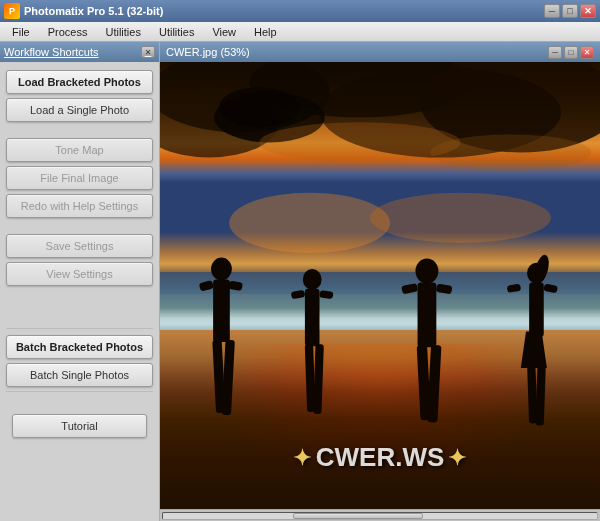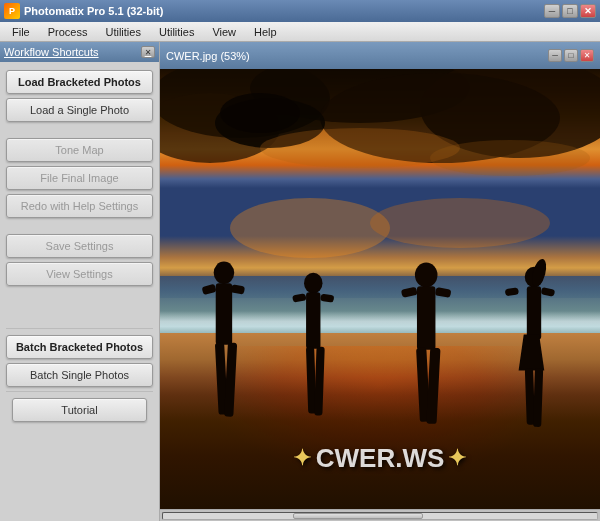--- a/index.html
+++ b/index.html
@@ -163,36 +163,36 @@
     }
 
     .batch-section {
       border-top: 1px solid #bbb;
       padding-top: 6px;
       margin-top: 14px;
     }
 
     .tutorial-section {
       border-top: 1px solid #bbb;
-      padding: 6px 6px;
+      padding: 22px 6px;
     }
 
     
     .right-content {
       flex: 1;
       background: #8a8a8a;
       position: relative;
       display: flex;
       flex-direction: column;
     }
 
     
     .image-title-bar {
       background: linear-gradient(to bottom, #7a9abe, #5a7a9e);
-      height: 27px;
+      height: 20px;
       display: flex;
       align-items: center;
       justify-content: space-between;
       padding: 0 6px;
       color: white;
       font-size: 11px;
     }
     .image-title-bar-controls {
       display: flex;
       gap: 2px;

